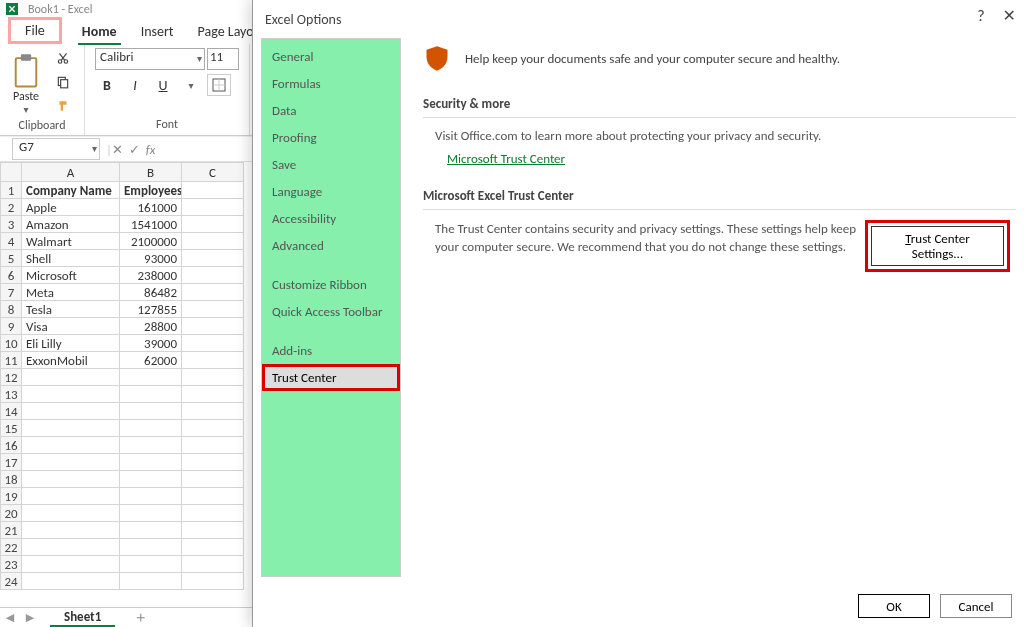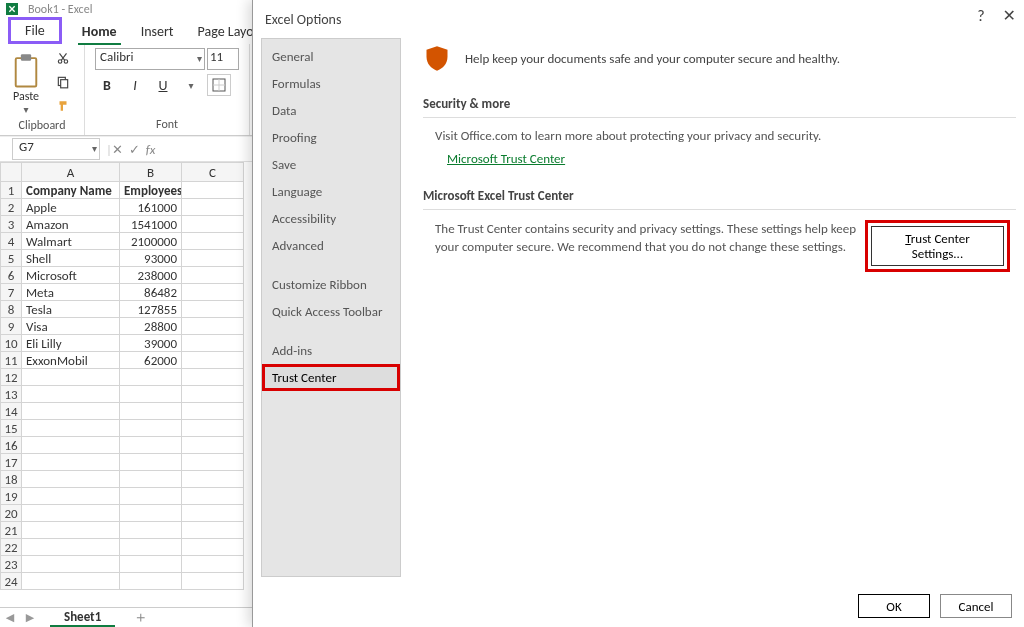--- a/index.html
+++ b/index.html
@@ -6,21 +6,21 @@
 body { width: 1024px; height: 627px; background: #fff; position: relative; overflow: hidden; font-size: 13px; color: #333; }
 
 
 .title-bar { height: 18px; display: flex; align-items: center; padding-left: 4px; }
 .title-bar .app-icon { width: 16px; height: 16px; margin-right: 8px; }
 .title-text { color: #888; font-size: 12px; }
 
 
 .ribbon-tabs { display: flex; padding-left: 8px; height: 26px; align-items: end; }
 .ribbon-tab { padding: 4px 12px; font-size: 14px; cursor: pointer; }
-.file-tab { padding: 2px 14px; font-size: 14px; border: 3px solid #8b5cf6; margin-right: 8px; }
+.file-tab { padding: 2px 14px; font-size: 14px; border: 3px solid #fca5a5; margin-right: 8px; }
 .ribbon-tab.active { font-weight: 600; position: relative; }
 .ribbon-tab.active::after { content:""; position:absolute; left:8px; right:8px; bottom:-1px; height:2px; background:#107c41; }
 
 
 .ribbon { display:flex; border-bottom: 1px solid #ccc; height: 92px; }
 .group { display:flex; flex-direction:column; padding: 4px 10px 2px 10px; border-right: 1px solid #ddd; }
 .group-body { flex:1; display:flex; align-items:flex-end; }
 .group-label { text-align:center; font-size: 12px; color:#555; padding:2px 0; }
 
 .paste-block { display:flex; flex-direction:column; align-items:center; margin-right:10px; }
@@ -54,21 +54,21 @@
 .sheet-tab { padding:1px 14px; font-size:13px; border-bottom:2px solid #107c41; font-weight:600; margin-left:10px; }
 .add-sheet { margin-left:18px; color:#888; font-size:15px; }
 
 
 .dialog { position:absolute; left:252px; top:0; width:772px; height:627px; background:#fff; border-left:1px solid #999; box-shadow: -4px 0 12px rgba(0,0,0,.15); display:flex; flex-direction:column; }
 .dlg-title { height:38px; display:flex; align-items:center; padding:0 12px; font-size:14px; color:#444; }
 .dlg-ctrls { position:absolute; right:8px; top:6px; display:flex; gap:18px; }
 .dlg-ctrls span { font-size:16px; color:#444; }
 .dlg-body { flex:1; display:flex; padding:0 8px 8px 8px; }
 
-.cat-list { width:140px; border:1px solid #ccc; background:#e5e5e5; padding-top:4px; }
+.cat-list { width:140px; border:1px solid #ccc; background:#86efac; padding-top:4px; }
 .cat-item { padding:6px 10px; font-size:13px; color:#555; cursor:pointer; }
 .cat-item.selected { border:3px solid #d80000; background:#ddd; color:#000; padding:3px 7px; }
 
 .content { flex:1; padding: 6px 0 0 22px; position:relative; }
 .shield-row { display:flex; align-items:center; gap:14px; margin-bottom:24px; padding-left:0; }
 .shield-icon { width:28px; height:28px; }
 .headline { font-size:13px; color:#444; }
 
 .sect { font-size:13px; font-weight:600; color:#444; margin-bottom:10px; border-bottom:1px solid #ddd; padding-bottom:6px; }
 .body-text { font-size:13px; color:#555; margin:4px 0 8px 12px; }

